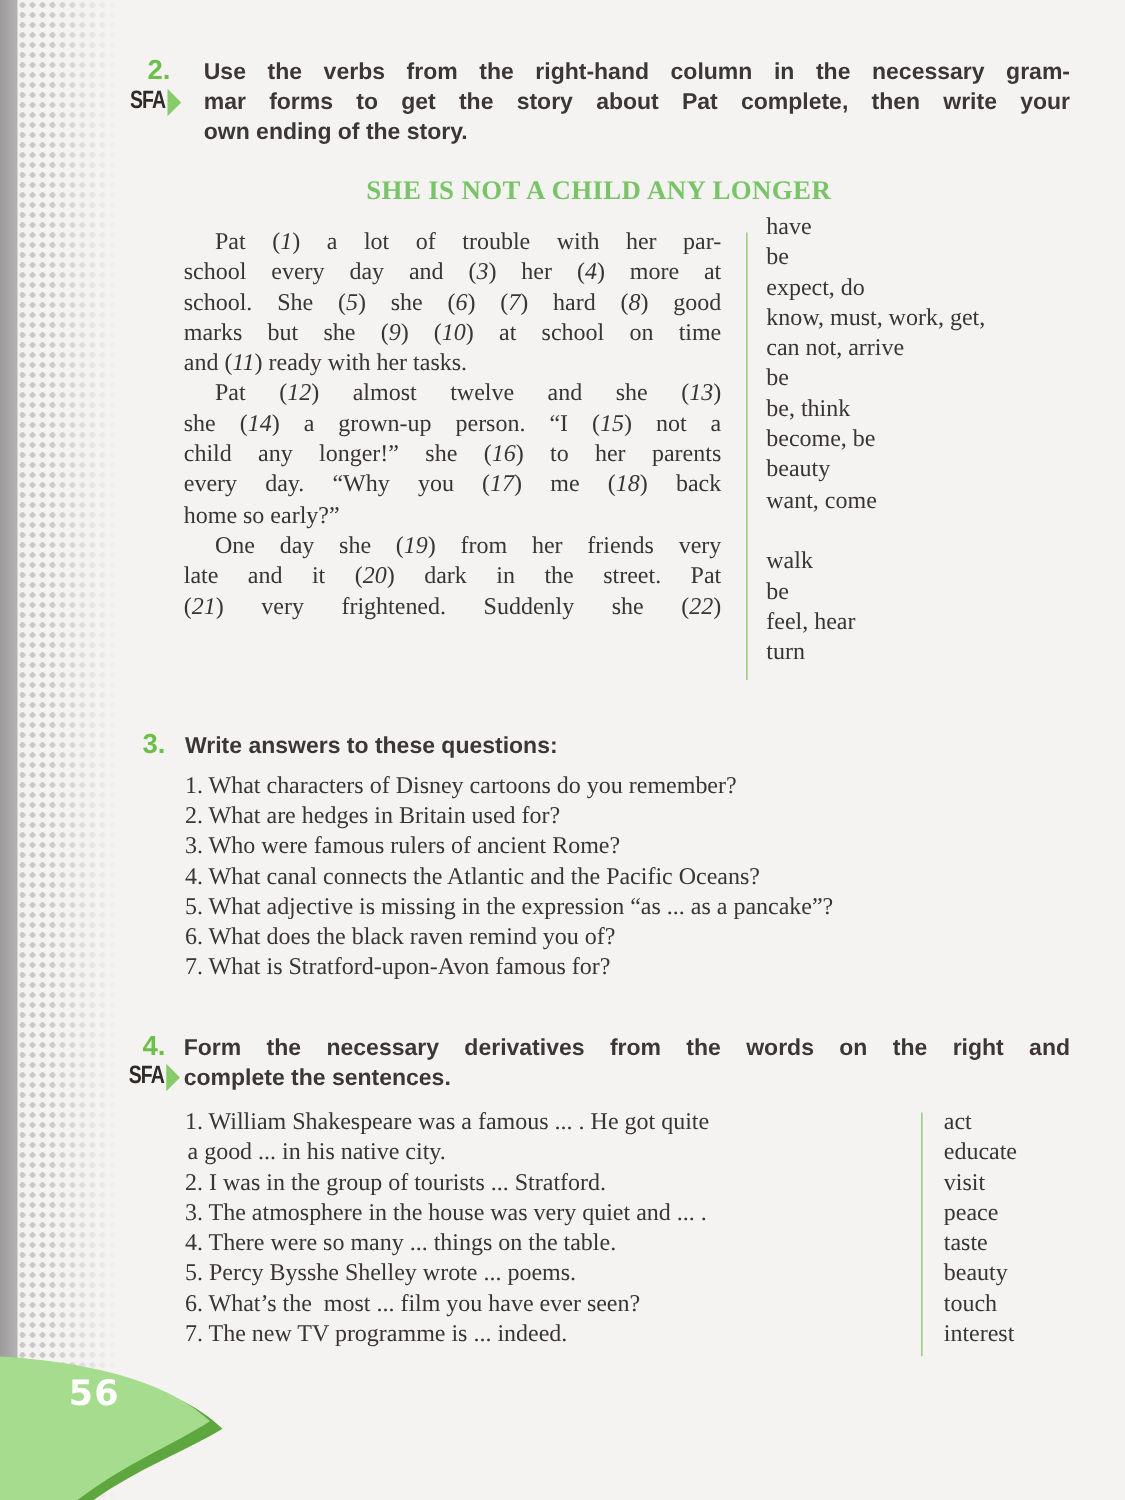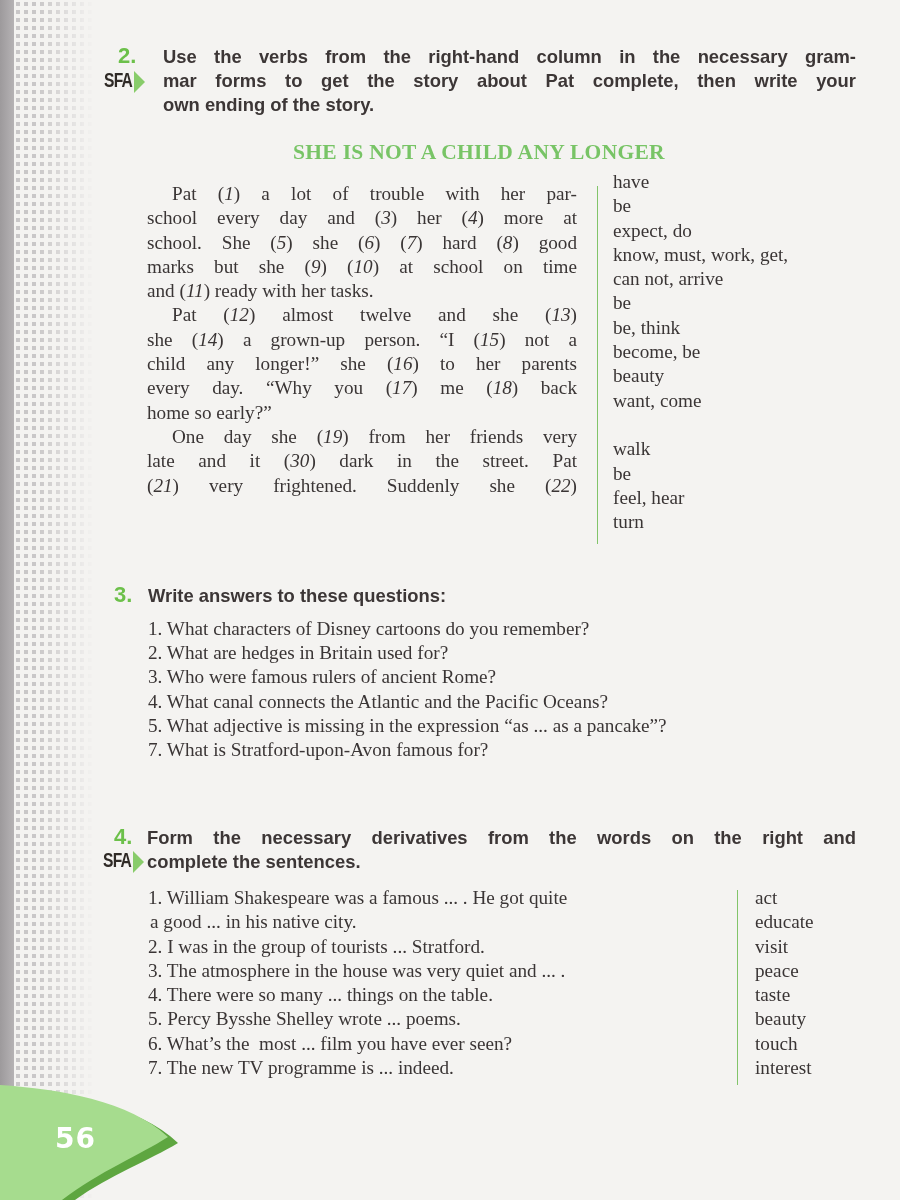--- a/index.html
+++ b/index.html
@@ -19,21 +19,21 @@
     background-image:
       radial-gradient(circle, #c9c7c8 38%, transparent 42%);
     background-size: 8px 8px;
     -webkit-mask-image: linear-gradient(to right, #000 30%, transparent 100%);
     mask-image: linear-gradient(to right, #000 30%, transparent 100%);
   }
   .page-tab {
     position: absolute; left: 0; top: 1085px; width: 200px; height: 115px;
   }
   .page-num {
-    position: absolute; left: 55px; top: 1122px;
+    position: absolute; left: 55px; top: 1098px;
     font-family: "DejaVu Sans", sans-serif; font-weight: bold;
     font-size: 28px; color: #ffffff; letter-spacing: 1px;
   }
   .ex-num {
     position: absolute; font-family: "Liberation Sans", sans-serif;
     font-weight: bold; font-size: 22px; color: #6cc04a;
   }
   .sfa {
     position: absolute; font-family: "Liberation Sans", sans-serif;
     font-weight: bold; font-size: 20px; color: #2f2a26; letter-spacing: -1px;
@@ -111,21 +111,21 @@
     <div style="text-align-last:justify;">school every day and (<i>3</i>) her (<i>4</i>) more at</div>
     <div style="text-align-last:justify;">school. She (<i>5</i>) she (<i>6</i>) (<i>7</i>) hard (<i>8</i>) good</div>
     <div style="text-align-last:justify;">marks but she (<i>9</i>) (<i>10</i>) at school on time</div>
     <div>and (<i>11</i>) ready with her tasks.</div>
     <div style="text-indent:25px;text-align-last:justify;">Pat (<i>12</i>) almost twelve and she (<i>13</i>)</div>
     <div style="text-align-last:justify;">she (<i>14</i>) a grown-up person. “I (<i>15</i>) not a</div>
     <div style="text-align-last:justify;">child any longer!” she (<i>16</i>) to her parents</div>
     <div style="text-align-last:justify;">every day. “Why you (<i>17</i>) me (<i>18</i>) back</div>
     <div>home so early?”</div>
     <div style="text-indent:25px;text-align-last:justify;">One day she (<i>19</i>) from her friends very</div>
-    <div style="text-align-last:justify;">late and it (<i>30</i>) dark in the street. Pat</div>
+    <div style="text-align-last:justify;">late and it (<i>20</i>) dark in the street. Pat</div>
     <div style="text-align-last:justify;">(<i>21</i>) very frightened. Suddenly she (<i>22</i>)</div>
   </div>
 
   <div class="vline" style="left:597px; top:186px; height:358px;"></div>
 
   <div class="verbs">
     <div>have</div>
     <div>be</div>
     <div>expect, do</div>
     <div>know, must, work, get,</div>
@@ -145,20 +145,21 @@
 
 <div>
   <span class="ex-num" style="left:114px; top:582px;">3.</span>
   <div class="ex-title" style="left:148px; top:584px; width:500px;">Write answers to these questions:</div>
   <div class="qlist">
     <div>1. What characters of Disney cartoons do you remember?</div>
     <div>2. What are hedges in Britain used for?</div>
     <div>3. Who were famous rulers of ancient Rome?</div>
     <div>4. What canal connects the Atlantic and the Pacific Oceans?</div>
     <div>5. What adjective is missing in the expression “as ... as a pancake”?</div>
+    <div>6. What does the black raven remind you of?</div>
     <div>7. What is Stratford-upon-Avon famous for?</div>
   </div>
 </div>
 
 <div>
   <span class="ex-num" style="left:114px; top:824px;">4.</span>
   <span class="sfa" style="left:103px; top:849px;">SFA</span>
   <span class="sfa-arrow" style="left:133px; top:851px;"></span>
   <div class="ex-title" style="left:147px; top:826px; width:709px;">
     <div style="text-align-last:justify;">Form the necessary derivatives from the words on the right and</div>

